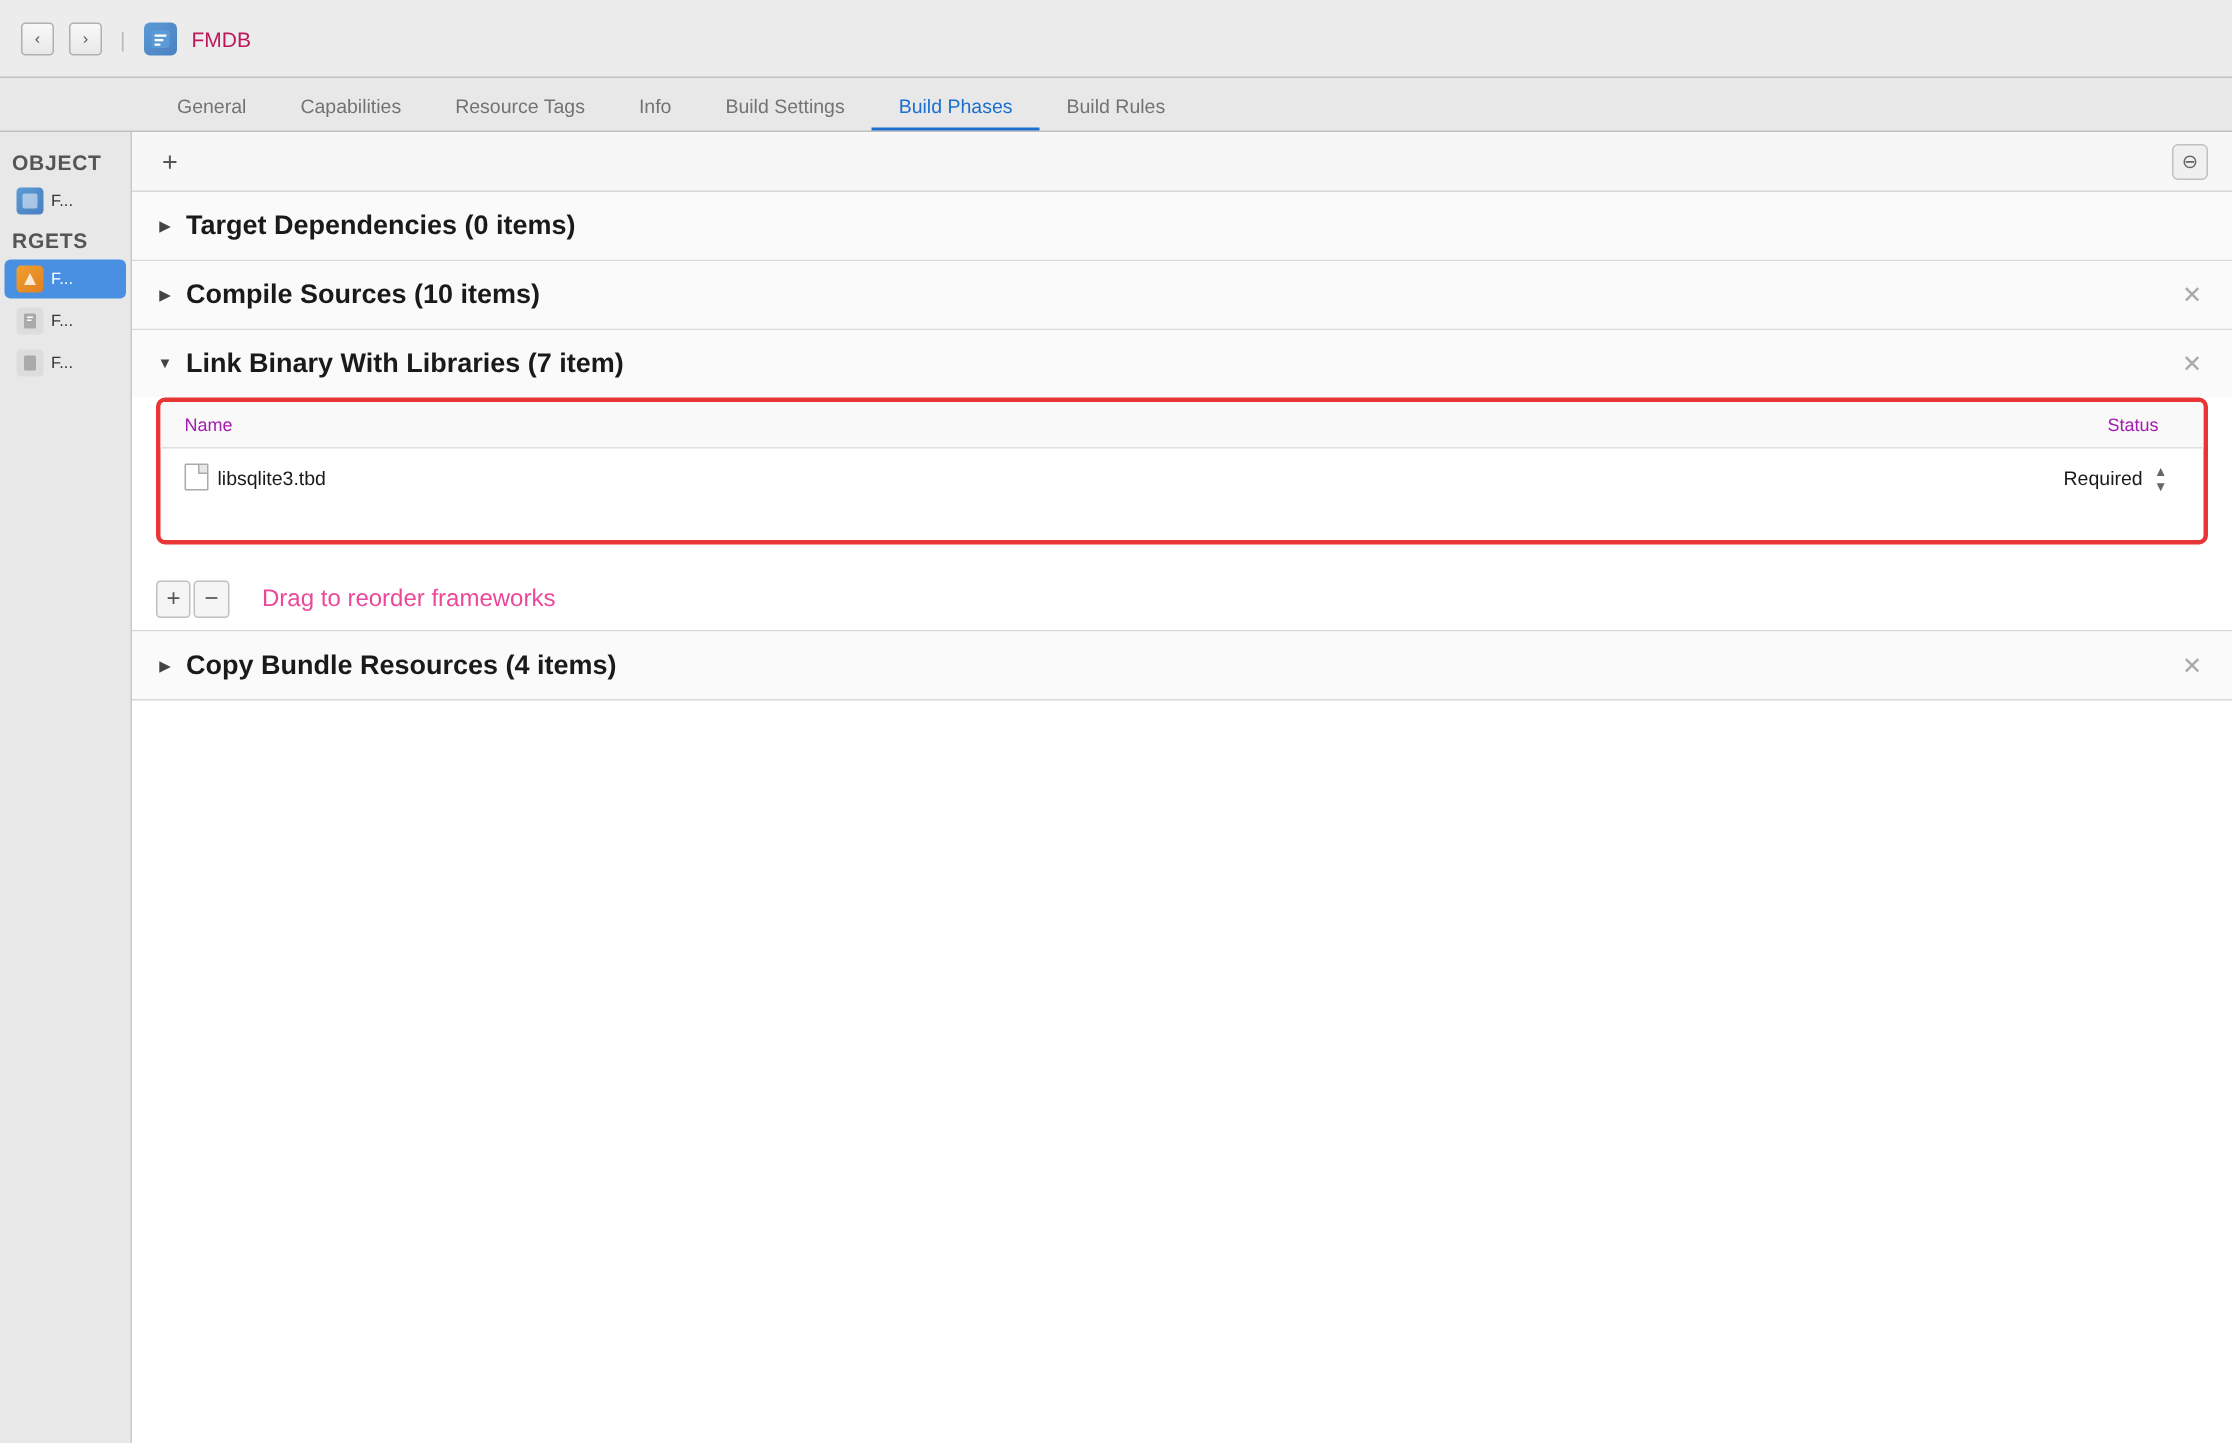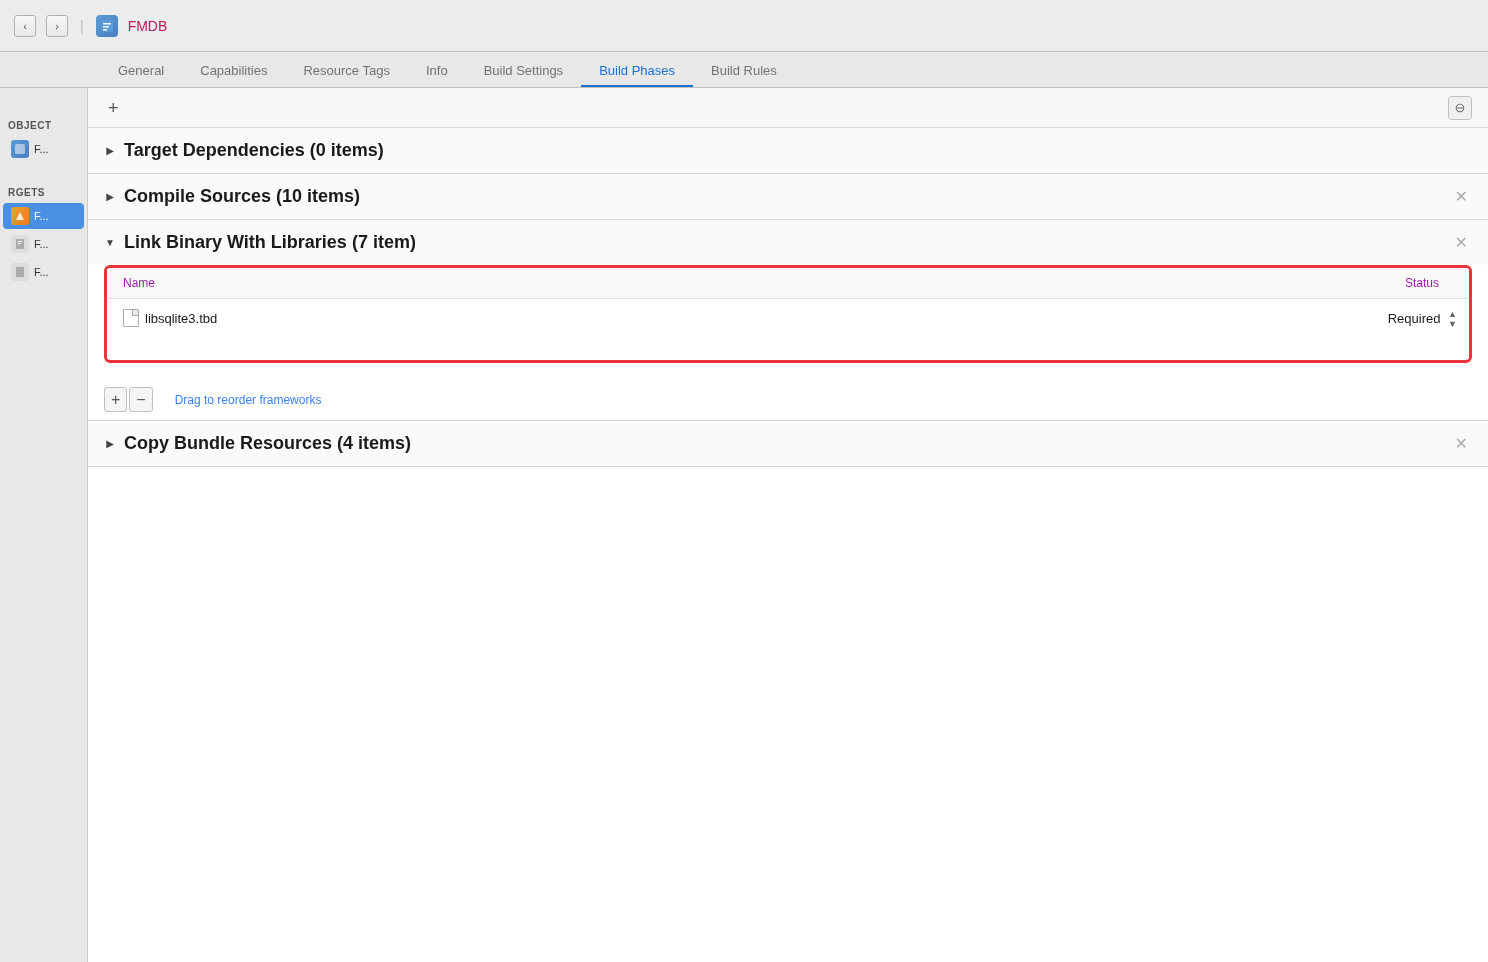--- a/index.html
+++ b/index.html
@@ -79,26 +79,25 @@
     
     .sidebar {
       width: 88px;
       background: #e8e8e8;
       border-right: 1px solid #c8c8c8;
       display: flex;
       flex-direction: column;
       padding-top: 8px;
     }
     .sidebar-section-label {
-      font-size: 10px;
+      font-size: 14px;
       font-weight: 700;
       color: #555;
       padding: 4px 8px;
       letter-spacing: 0.5px;
-      margin-top: 20px;
     }
     .sidebar-item {
       display: flex;
       align-items: center;
       padding: 4px 8px;
       gap: 5px;
       cursor: pointer;
       font-size: 11px;
       color: #333;
       border-radius: 4px;
@@ -216,21 +215,21 @@
       text-align: right;
       padding-right: 30px;
     }
     .libraries-table td {
       padding: 10px 16px;
       font-size: 13px;
       color: #1a1a1a;
     }
     .libraries-table td.status-cell {
       text-align: right;
-      padding-right: 12px;
+      padding-right: 24px;
     }
     .file-icon {
       display: inline-flex;
       align-items: center;
       gap: 6px;
     }
     .doc-icon {
       width: 16px; height: 18px;
       background: white;
       border: 1px solid #aaa;
@@ -274,22 +273,22 @@
       color: #555;
       cursor: pointer;
       padding: 2px 6px;
       border: 1px solid #c0c0c0;
       border-radius: 3px;
       background: #f5f5f5;
       line-height: 1.2;
     }
     .drag-hint {
       margin-left: 20px;
-      font-size: 12px;
-      color: #3b82f6;
+      font-size: 16px;
+      color: #ec4899;
     }
     .empty-row { height: 16px; }
   </style>
 </head>
 <body>
 
 <div class="top-bar">
   <div class="nav-btn">‹</div>
   <div class="nav-btn">›</div>
   <span class="nav-separator">|</span>

